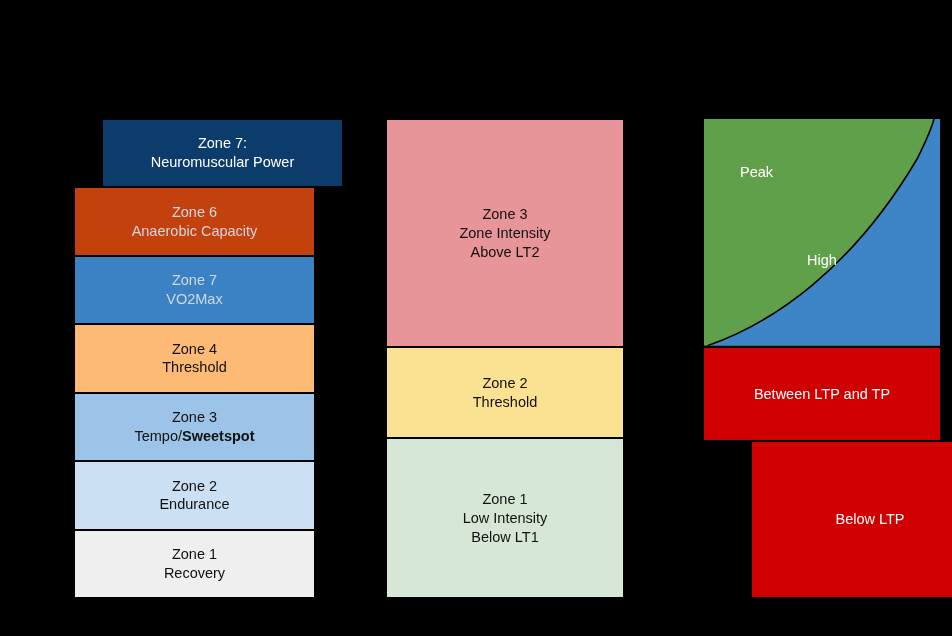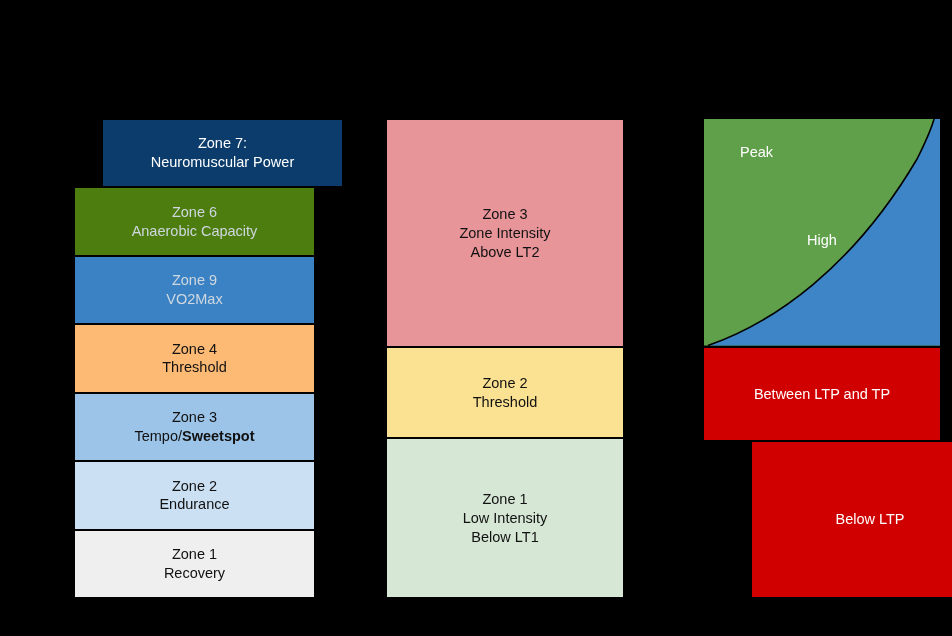--- a/index.html
+++ b/index.html
@@ -73,43 +73,44 @@
     left: 0; top: 0;
     width: 100%;
     height: 100%;
     display: block;
   }
   #col-ltp .curve-label {
     position: absolute;
     font-size: 14.5px;
     color: #ffffff;
     white-space: nowrap;
+    margin-top: 20px;
   }
   #lbl-peak { left: 36px; top: 25px; }
   #lbl-high { left: 50%; top: 113px; transform: translateX(-50%); }
 </style>
 </head>
 <body>
 
 <div class="canvas">
 
   <div class="column" id="col-power">
 
     <div class="band" id="pz7" style="top: 0px; height: 68.4286px; background: rgb(11, 60, 107); color: rgb(255, 255, 255); margin-left: 28px;">
       <span class="line">Zone 7:</span>
       <span class="line">Neuromuscular Power</span>
     </div>
 
-    <div class="band" id="pz6" style="top: 68.4286px; height: 68.4286px; background: #4d7c0f; color: rgb(207, 216, 224);">
+    <div class="band" id="pz6" style="top: 68.4286px; height: 68.4286px; background: #c2410c; color: rgb(207, 216, 224);">
       <span class="line">Zone 6</span>
       <span class="line">Anaerobic Capacity</span>
     </div>
 
     <div class="band" id="pz5" style="top: 136.857px; height: 68.4286px; background: rgb(59, 130, 196); color: rgb(207, 216, 224);">
-      <span class="line">Zone 9</span>
+      <span class="line">Zone 7</span>
       <span class="line">VO2Max</span>
     </div>
 
     <div class="band" id="pz4" style="top: 205.286px; height: 68.4286px; background: #fdba74; color: rgb(17, 17, 17);">
       <span class="line">Zone 4</span>
       <span class="line">Threshold</span>
     </div>
 
     <div class="band" id="pz3" style="top: 273.714px; height: 68.4286px; background: rgb(155, 196, 232); color: rgb(17, 17, 17);">
       <span class="line">Zone 3</span>

